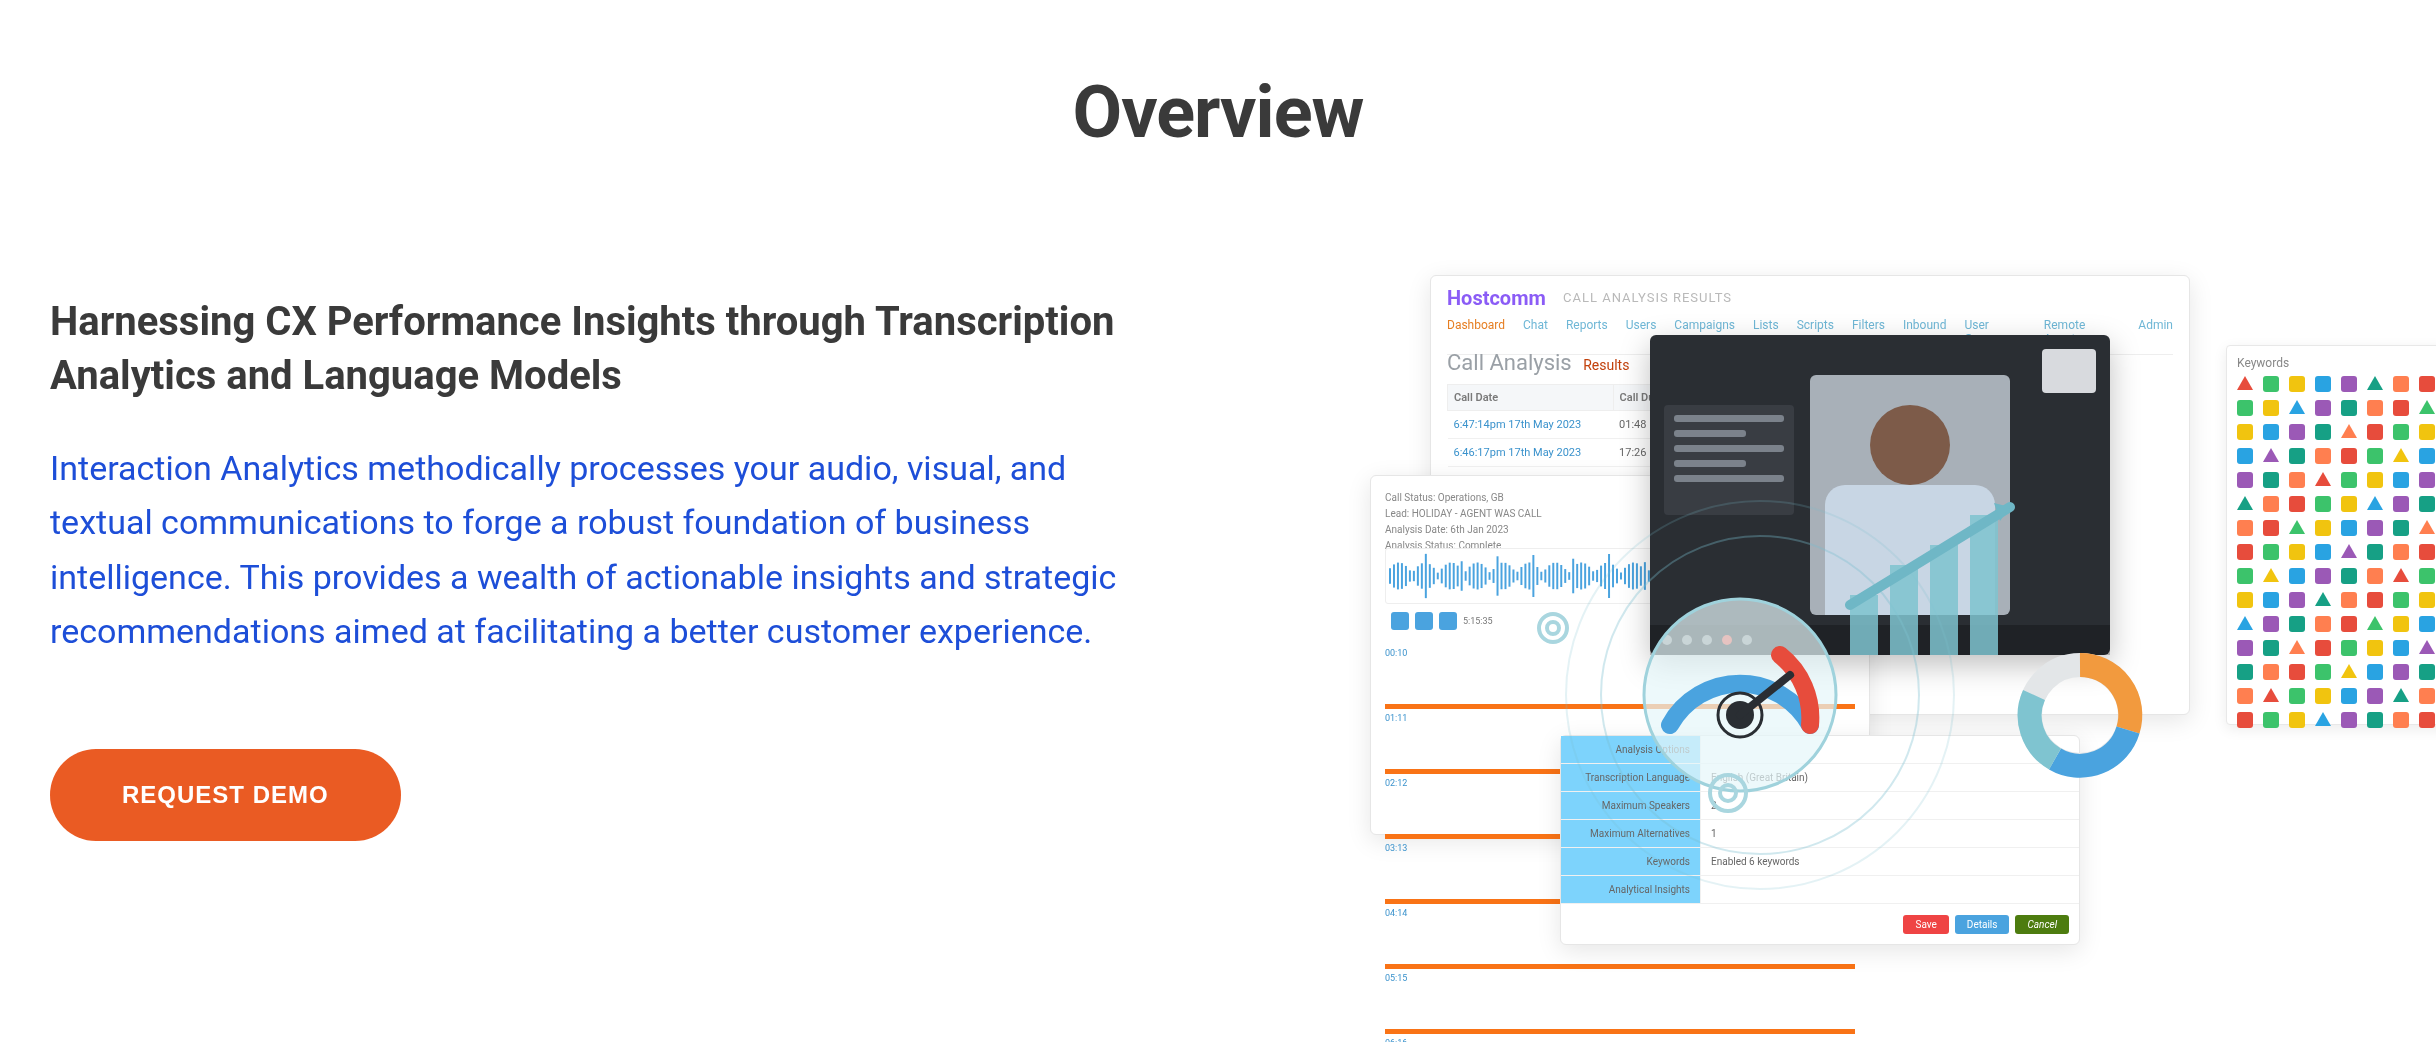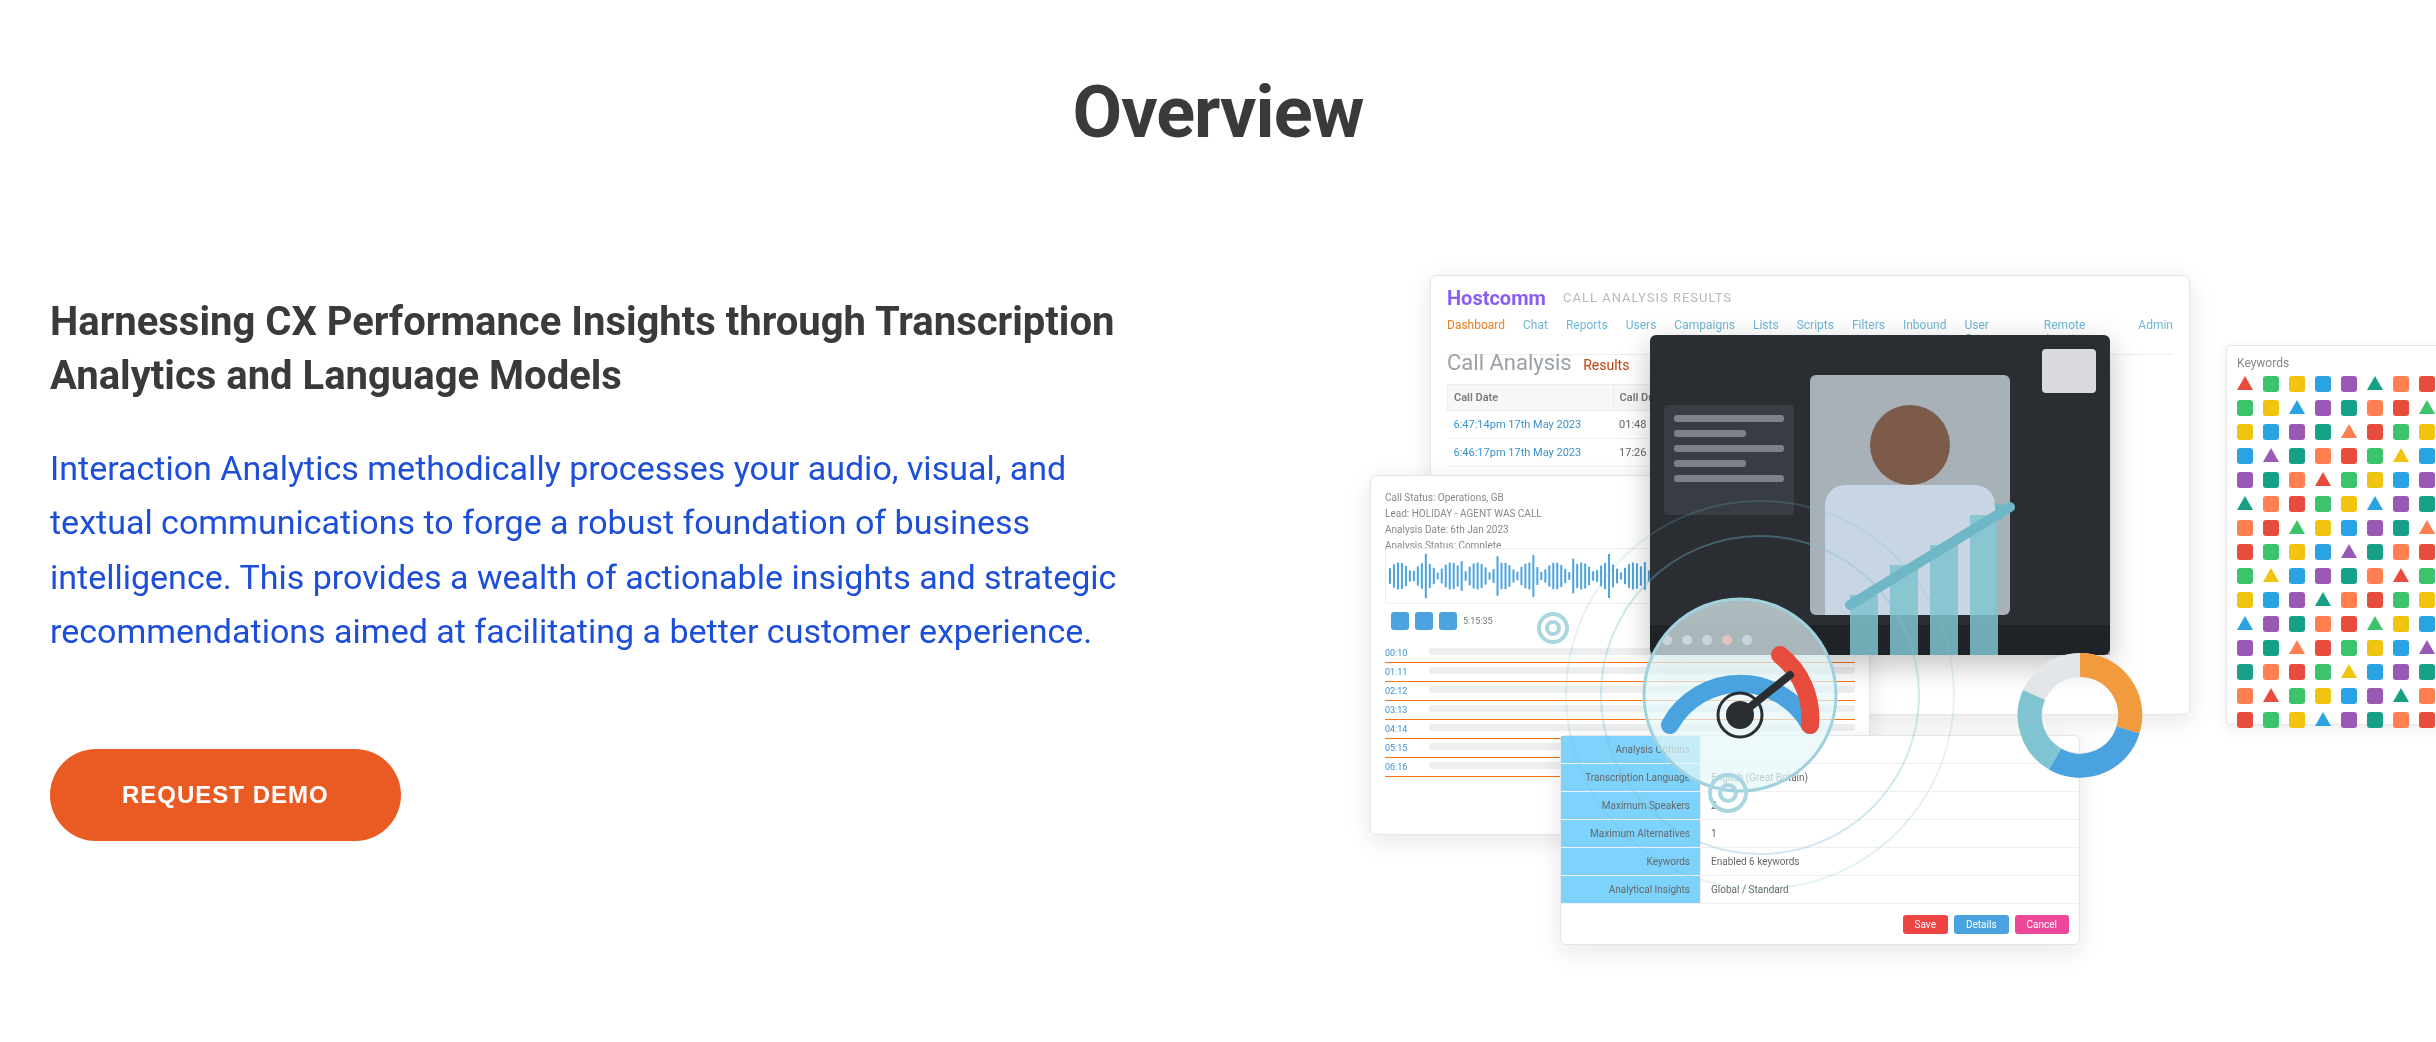--- a/index.html
+++ b/index.html
@@ -139,32 +139,32 @@
   }
   .panel-mid .wave svg { width:100%; height:100%; }
   .panel-mid .player {
     position:absolute; left:14px; top:136px; display:flex; gap:6px;padding-left:6px;
   }
   .panel-mid .player .pbtn { width:18px;height:18px;background:#4aa3df;border-radius:3px;}
   .panel-mid .list {
     position:absolute; left:14px; right:14px; top:168px; bottom:14px;
     font-size:9px; color:#777;
   }
-  .panel-mid .list-row { display:flex; border-bottom:1px solid #f97316; padding:4px 0;}
+  .panel-mid .list-row { display:flex; gap:8px; border-bottom:5px solid #f97316; padding:4px 0;flex-direction:column;}
   .panel-mid .list-row span:first-child{color:#3a92cc;flex:0 0 44px;}
 
   .panel-front {
     left: 190px; top: 460px; width: 520px; height: 210px;
   }
   .panel-front .form-row { display:flex; font-size:10px; color:#666; border-bottom:1px solid #f0f0f0;}
   .panel-front .form-row .lab{flex:0 0 140px;padding:8px 10px;background:#7dd3fc;border-right:1px solid #f0f0f0;text-align:right;}
   .panel-front .form-row .val{flex:1;padding:8px 10px;}
   .panel-front .footer{position:absolute;right:10px;bottom:10px;display:flex;gap:6px;}
   .panel-front .footer .b{font-size:10px;padding:4px 12px;border-radius:3px;color:#fff;}
-  .panel-front .footer .b1{background:#ef4444;} .panel-front .footer .b2{background:#4aa3df;} .panel-front .footer .b3{background:#ec4899;}
+  .panel-front .footer .b1{background:#ef4444;} .panel-front .footer .b2{background:#4aa3df;} .panel-front .footer .b3{background:#4d7c0f;font-style:italic;}
 
   .video-card {
     position:absolute; left: 280px; top: 60px; width: 460px; height: 320px;
     background:#2a2e33; border-radius:6px; box-shadow:0 10px 30px rgba(0,0,0,0.25);
   }
   .video-card .pip {
     position:absolute; right:14px; top:14px; width:54px; height:44px; background:#d8dade; border-radius:4px;
   }
   .video-card .person {
     position:absolute; left:160px; top:40px; width:200px; height:240px;
@@ -609,21 +609,20 @@
         <div class="form-row">
             <div class="lab">Maximum Alternatives</div>
             <div class="val">1</div>
           </div>
         <div class="form-row">
             <div class="lab">Keywords</div>
             <div class="val">Enabled 6 keywords</div>
           </div>
         <div class="form-row">
             <div class="lab">Analytical Insights</div>
-            <div class="val">Global / Standard</div>
           </div>
         <div class="footer">
           <div class="b b1">Save</div>
           <div class="b b2">Details</div>
           <div class="b b3">Cancel</div>
         </div>
       </div>
 
       <div class="overlay-graphics">
         <div class="ring r1"></div>

